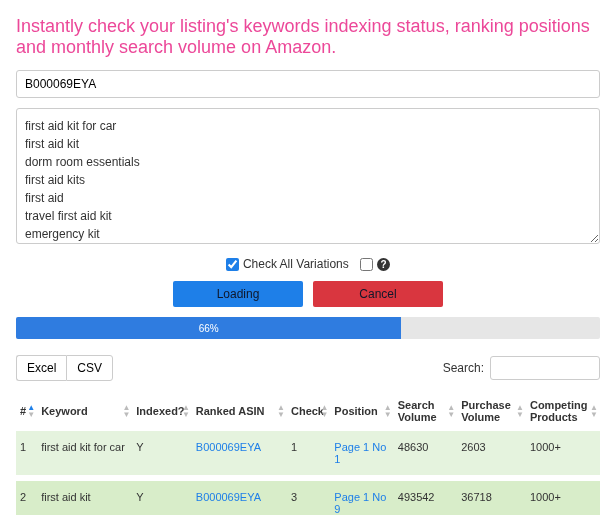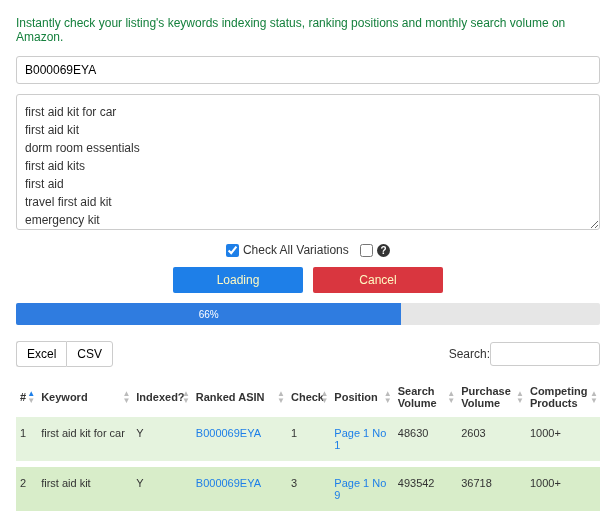--- a/index.html
+++ b/index.html
@@ -1,37 +1,37 @@
 <!DOCTYPE html>
 <html><head>
 <meta charset="utf-8">
 <style>
 * { box-sizing: border-box; margin: 0; padding: 0; }
 body { font-family: -apple-system, BlinkMacSystemFont, "Segoe UI", Arial, sans-serif; font-size: 12px; color: #333; background: #fff; padding: 16px; width: 616px; }
-.instructions { font-size: 12px; color: #15803d; margin-bottom: 12px; }
+.instructions { font-size: 18px; color: #ec4899; margin-bottom: 12px; }
 .row-inputs { display: flex; gap: 8px; margin-bottom: 10px; }
 .select-wrap { position: relative; border: 1px solid #ccc; border-radius: 3px; height: 28px; min-width: 160px; display: flex; align-items: center; padding: 0 8px; background: #fff; }
 .select-wrap .darrows { position: absolute; right: 6px; font-size: 10px; line-height: 8px; color: #555; display: flex; flex-direction: column; }
 .asin-input { flex: 1; border: 1px solid #ccc; border-radius: 3px; height: 28px; padding: 0 8px; font-size: 12px; }
 .keywords-box { width: 100%; border: 1px solid #ccc; border-radius: 3px; padding: 8px; font-size: 12px; font-family: inherit; color: #333; line-height: 1.5; resize: vertical; height: 136px; margin-bottom: 10px; overflow: hidden; }
 .checks { display: flex; justify-content: center; align-items: center; gap: 4px; margin-bottom: 10px; font-size: 12px; }
 .checks input[type="checkbox"] { width: 13px; height: 13px; accent-color: #1e7fe8; }
 .checks .help { display: inline-block; width: 13px; height: 13px; border-radius: 50%; background: #333; color: #fff; font-size: 10px; text-align: center; line-height: 13px; font-weight: bold; }
 .buttons { display: flex; justify-content: center; gap: 10px; margin-bottom: 10px; }
-.btn { border: none; height: 26px; min-width: 130px; font-size: 12px; color: #fef9c3; border-radius: 2px; cursor: pointer; }
+.btn { border: none; height: 26px; min-width: 130px; font-size: 12px; color: #0f172a; border-radius: 2px; cursor: pointer; }
 .btn-primary { background: #1e7fe8; }
 .btn-danger { background: #d9363f; }
 .progress-wrap { width: 100%; height: 22px; background: #e6e6e6; border-radius: 2px; margin-bottom: 16px; overflow: hidden; }
 .progress-bar { height: 100%; background: #2f7ce0; color: #fff; font-size: 10px; display: flex; align-items: center; justify-content: center; }
 .mid-row { display: flex; justify-content: space-between; align-items: center; margin-bottom: 10px; }
 .export-buttons { display: flex; border-radius: 7px; }
 .export-buttons button { background: #fff; border: 1px solid #ccc; height: 26px; padding: 0 10px; font-size: 12px; cursor: pointer; }
 .export-buttons button:first-child { border-radius: 3px 0 0 3px; border-right: none; }
 .export-buttons button:last-child { border-radius: 0 3px 3px 0; }
-.search-wrap { display: flex; align-items: center; gap: 0; font-size: 12px; }
+.search-wrap { display: flex; align-items: center; gap: 6px; font-size: 12px; }
 .search-wrap input { border: 1px solid #ccc; border-radius: 3px; height: 24px; width: 110px; padding: 0 6px; }
 table { width: 100%; border-collapse: collapse; font-size: 11px; }
 thead th { text-align: left; padding: 8px 4px; font-weight: 600; color: #333; vertical-align: middle; position: relative; }
 thead th .sort-arrows { position: absolute; right: 2px; top: 50%; transform: translateY(-50%); font-size: 8px; line-height: 7px; color: #bbb; display: flex; flex-direction: column; }
 thead th .sort-arrows.sorted-asc .up { color: #1e7fe8; }
 thead th.num-col { white-space: normal; }
 tbody tr { background: #e5f3de; }
 tbody tr.odd { background: #d8edc9; }
 tbody td { padding: 10px 4px; vertical-align: top; color: #333; }
 .link-blue { color: #1e7fe8; }

